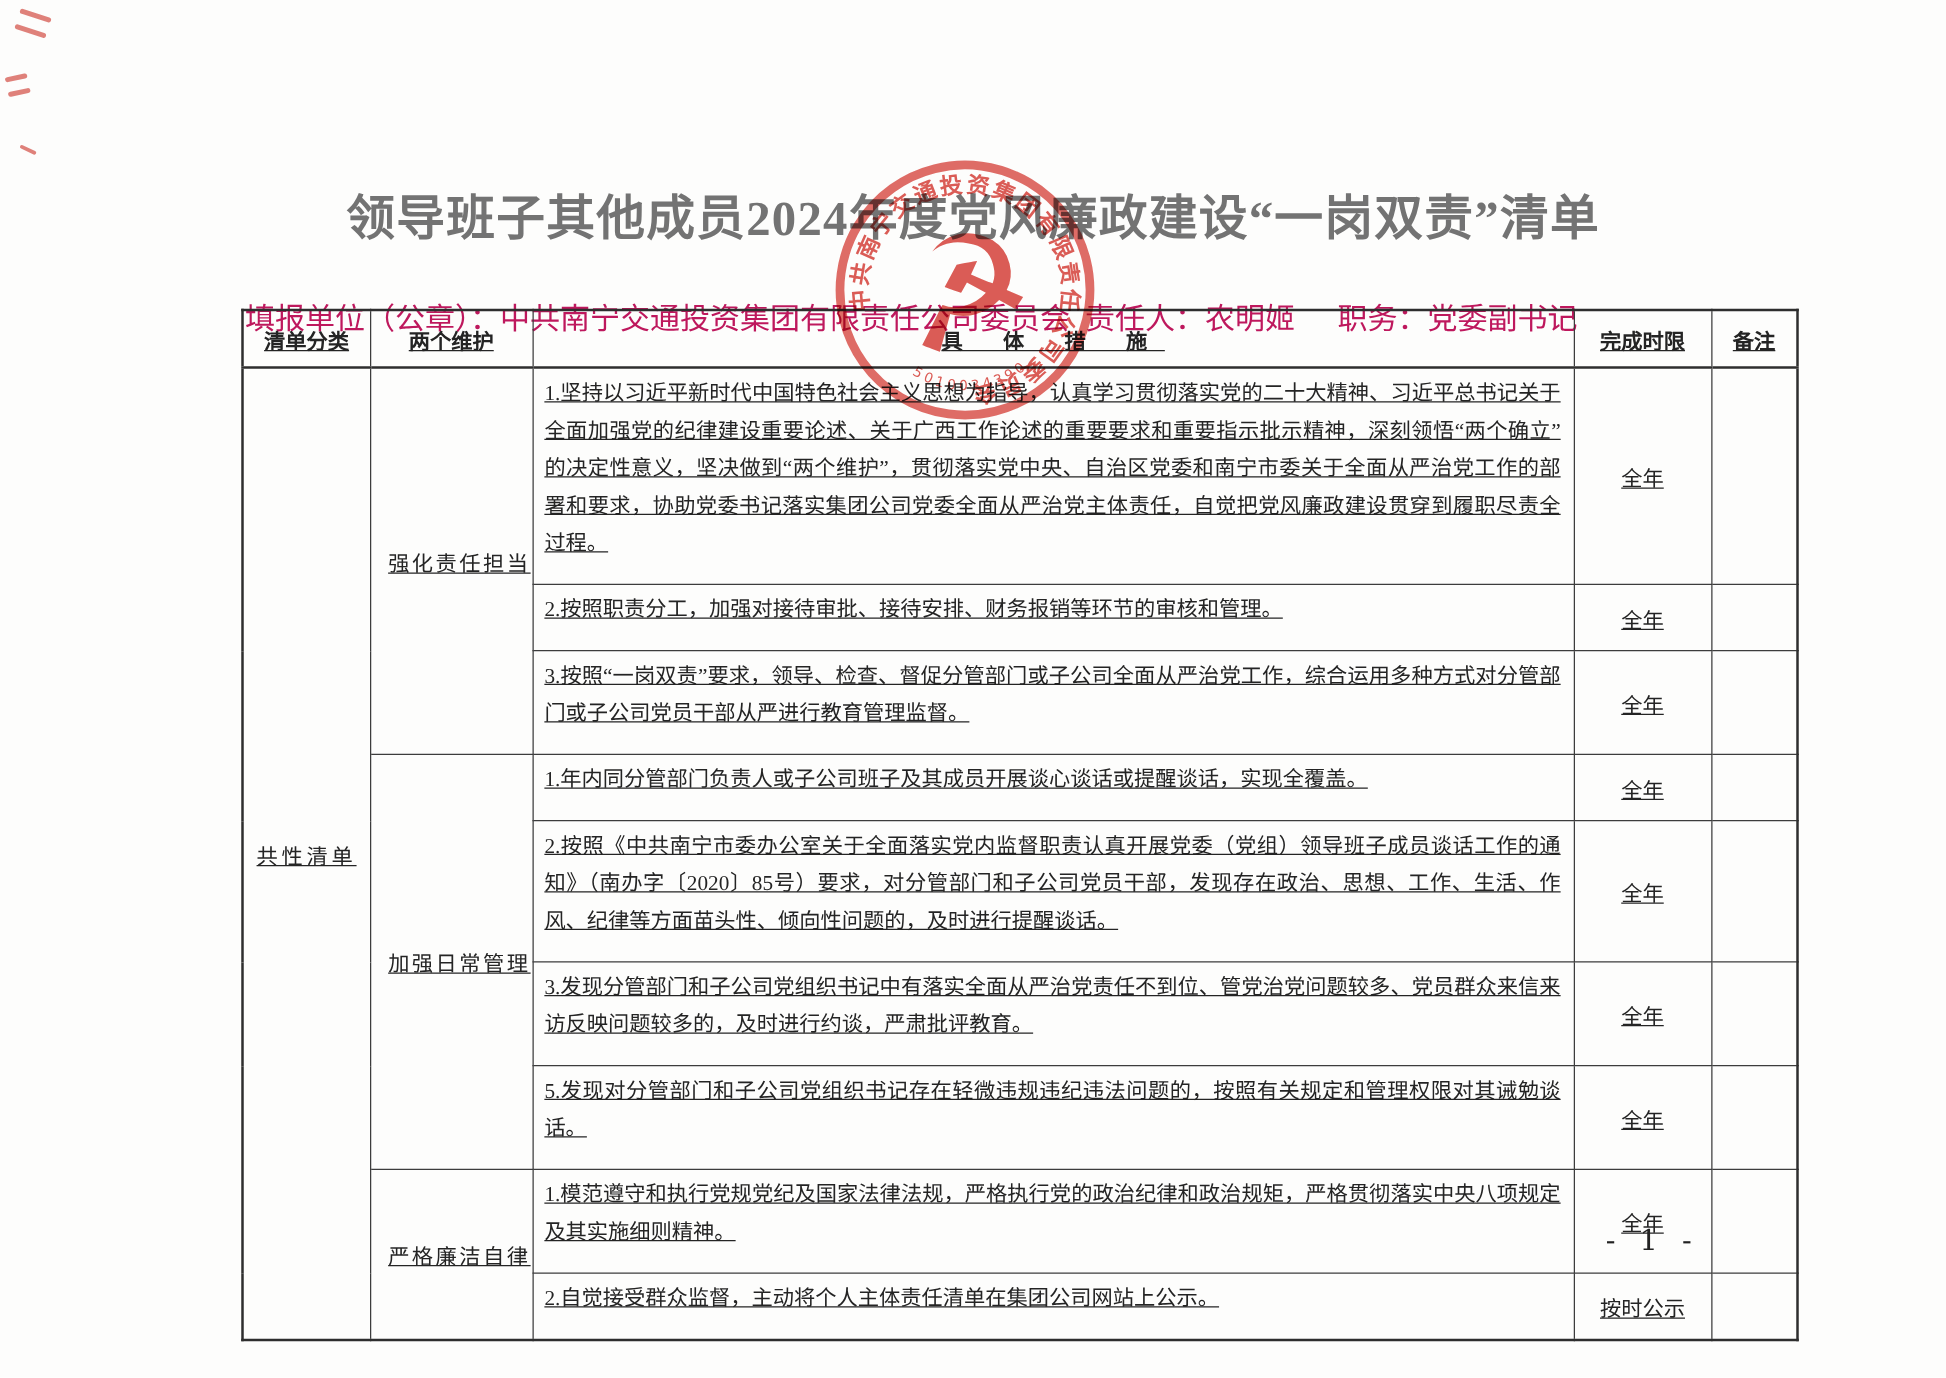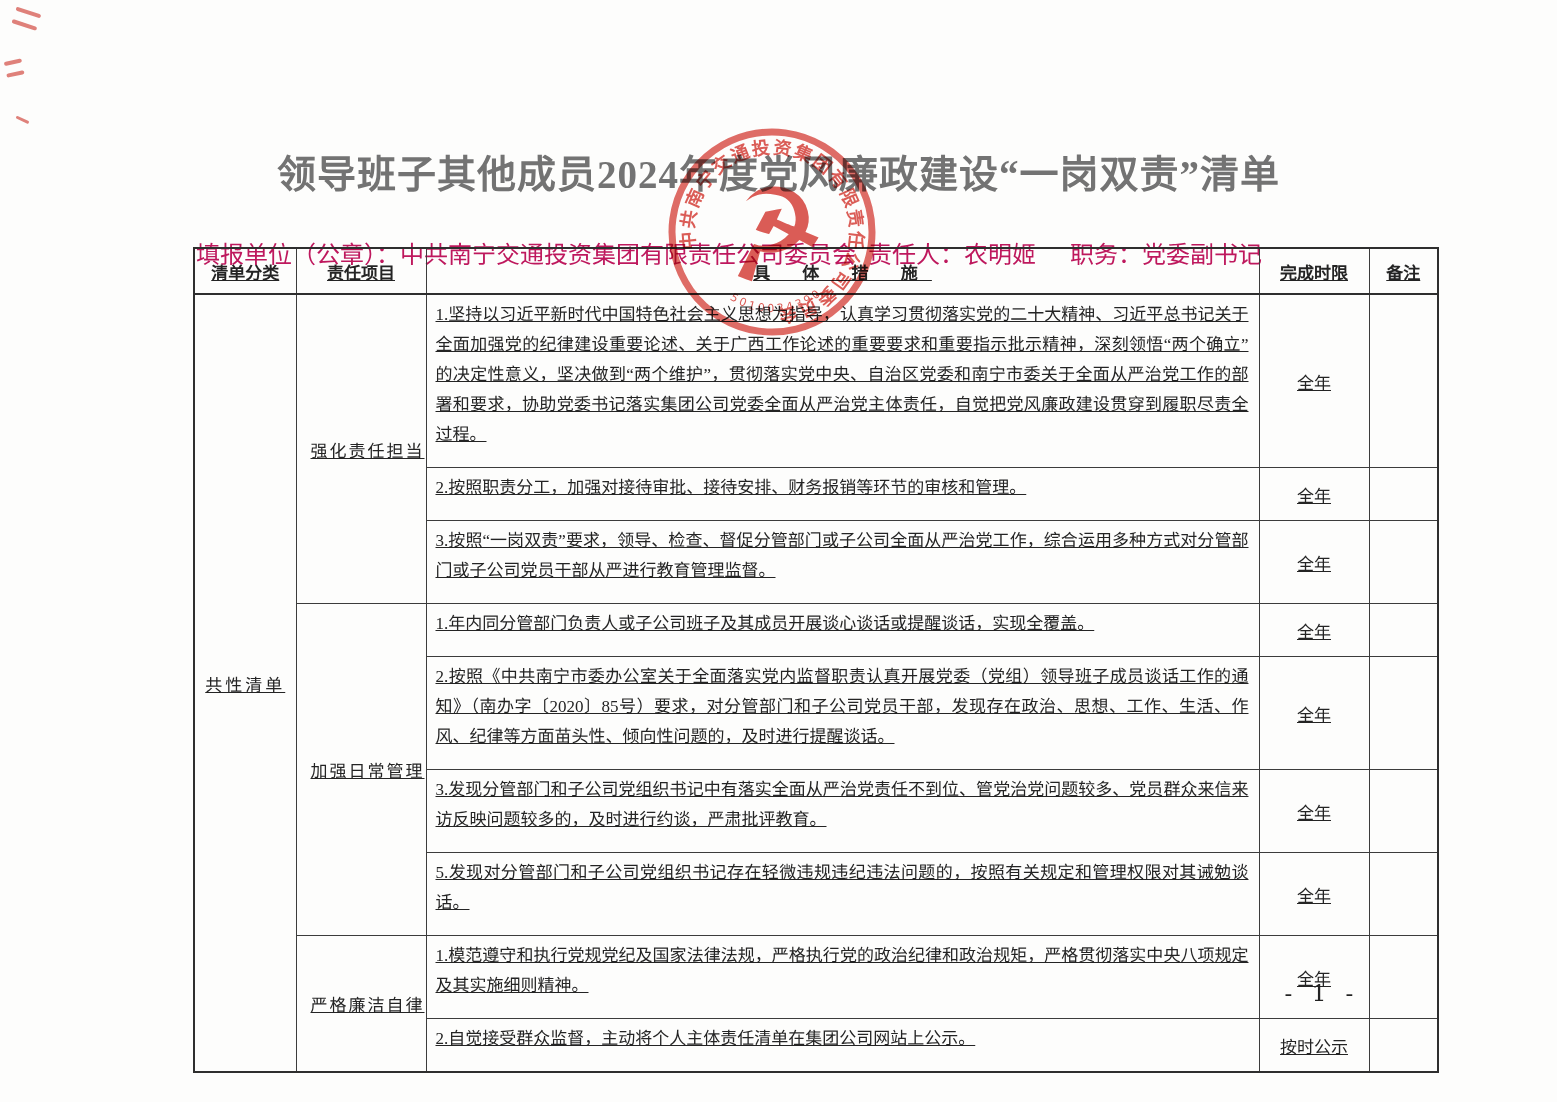--- a/index.html
+++ b/index.html
@@ -103,21 +103,21 @@
   <colgroup>
     <col style="width:102px">
       <col style="width:130px">
       <col style="width:833px">
       <col style="width:110px">
       <col style="width:69px">
   </colgroup>
   <thead>
     <tr>
       <th>清单分类</th>
-      <th>责任项目</th>
+      <th>两个维护</th>
       <th class="h-measure">具 体 措 施</th>
       <th>完成时限</th>
       <th>备注</th>
     </tr>
   </thead>
   <tbody>
     <tr class="r1">
       <td class="category" rowspan="9">共性清单</td>
       <td class="project" rowspan="3">强化责任担当</td>
       <td class="measure">1.坚持以习近平新时代中国特色社会主义思想为指导，认真学习贯彻落实党的二十大精神、习近平总书记关于全面加强党的纪律建设重要论述、关于广西工作论述的重要要求和重要指示批示精神，深刻领悟“两个确立”的决定性意义，坚决做到“两个维护”，贯彻落实党中央、自治区党委和南宁市委关于全面从严治党工作的部署和要求，协助党委书记落实集团公司党委全面从严治党主体责任，自觉把党风廉政建设贯穿到履职尽责全过程。</td>

